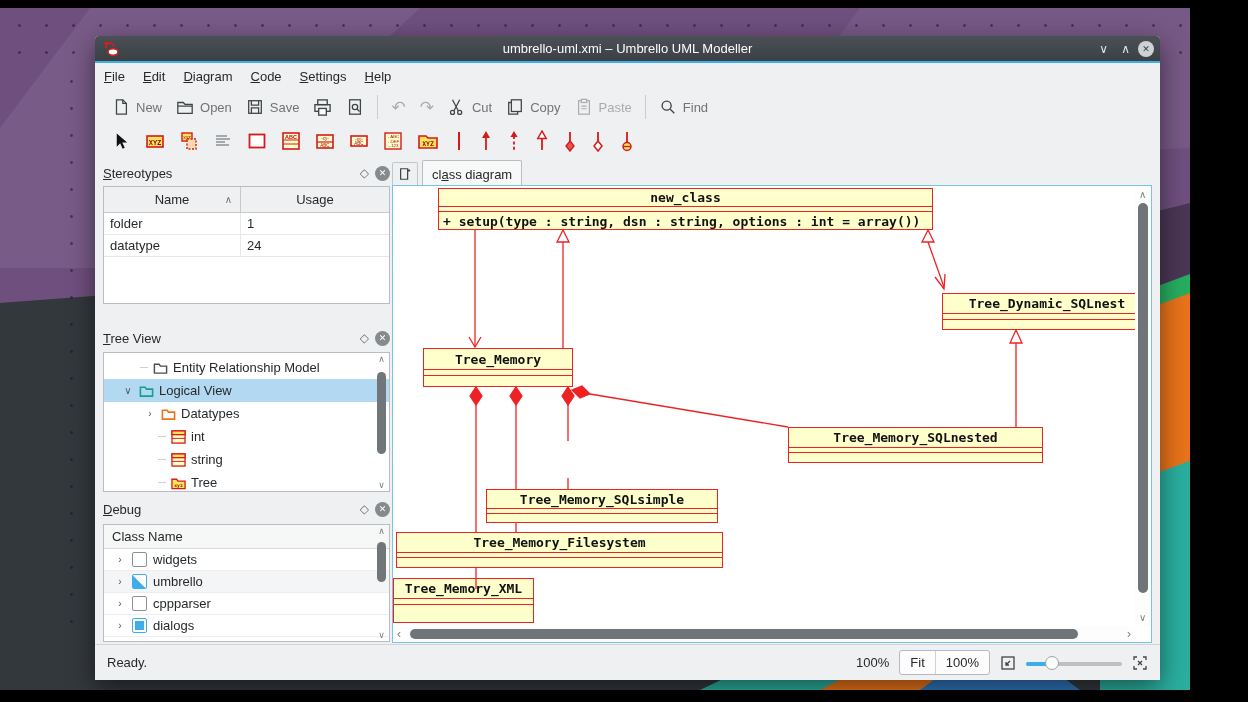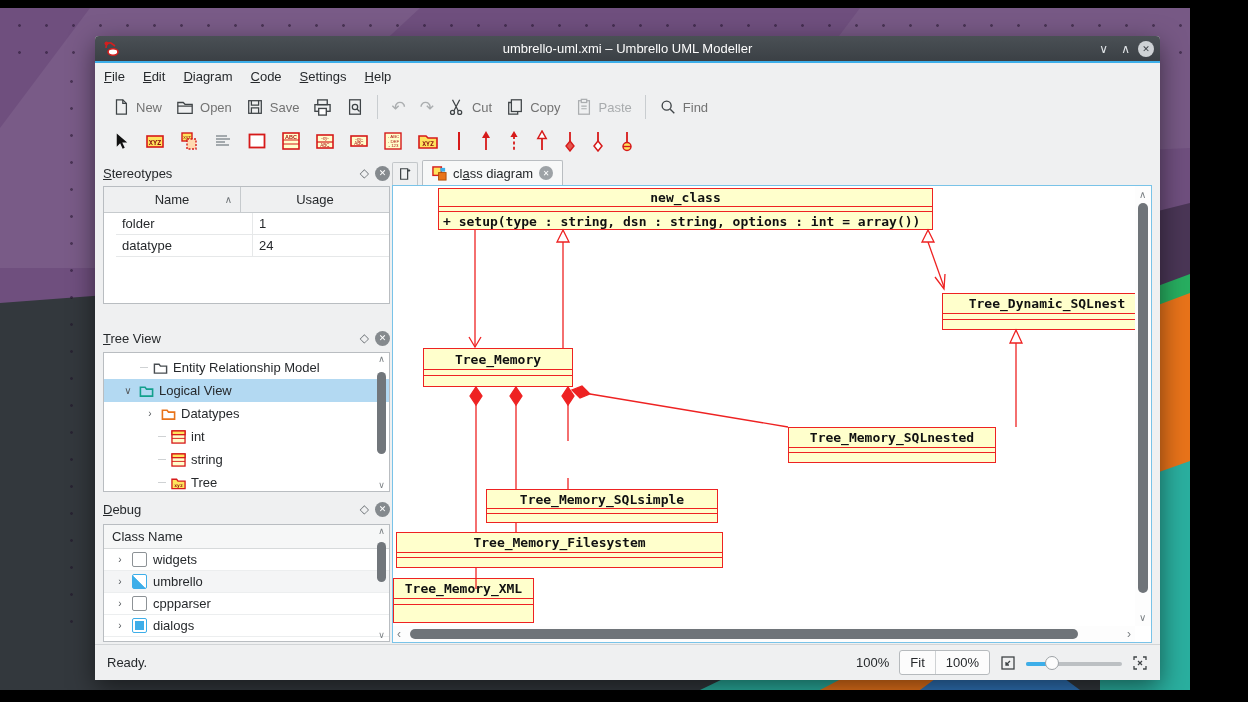--- a/index.html
+++ b/index.html
@@ -51,21 +51,21 @@
               font-size:9px; display:flex; align-items:center; justify-content:center; }
   .panel-box { position:absolute; left:8px; width:287px; background:#fff;
                border:1px solid #b9bdc1; overflow:hidden; }
 
   
   .st-header { display:flex; height:26px; background:#eff0f1; border-bottom:1px solid #c6cacd; }
   .st-h { display:flex; align-items:center; justify-content:center; position:relative; }
   .st-h.c1 { width:137px; border-right:1px solid #c6cacd; }
   .st-h.c2 { flex:1; }
   .sort-ind { position:absolute; right:8px; color:#6f7478; font-size:10px; }
-  .st-row { display:flex; height:22px; border-bottom:1px solid #e6e8e9; align-items:center;margin-left:12px; }
+  .st-row { display:flex; height:22px; border-bottom:1px solid #e6e8e9; align-items:center; }
   .st-c1 { width:137px; padding-left:6px; border-right:1px solid #e6e8e9; height:100%; display:flex; align-items:center; }
   .st-c2 { flex:1; padding-left:6px; }
 
   
   .tv-row { height:23px; display:flex; align-items:center; gap:5px; font-size:13px; position:relative; }
   .tv-row.sel { background:#b3d9f2; }
   .tv-exp { width:12px; text-align:center; color:#55595d; font-size:10px; }
   .tv-guide { width:8px; height:1px; background:#cfd2d4; }
   .mini-scroll { position:absolute; right:1px; top:1px; bottom:1px; width:13px;
                  display:flex; flex-direction:column; align-items:center; font-size:9px; color:#7b8084; }
@@ -81,21 +81,21 @@
   .cb { width:15px; height:15px; border:1px solid #8d9296; border-radius:2px; background:#fff; position:relative; }
   .cb.partial { border-color:#3daee9; background:linear-gradient(to top right, #3daee9 46%, #fff 47%); }
   .cb.checked { border-color:#3daee9; }
   .cb.checked::after { content:""; position:absolute; inset:2px; background:#3daee9; }
 
   
   #tabbar { position:absolute; left:297px; top:124px; height:25px; display:flex; align-items:flex-end; gap:4px; }
   #newtab { width:26px; height:23px; border:1px solid #c3c7ca; border-bottom:none; border-radius:2px 2px 0 0;
             display:flex; align-items:center; justify-content:center; background:#eff0f1; }
   #tab-active { height:25px; display:flex; align-items:center; gap:6px; padding:0 9px;
-                background:#f7f8f8; border:1px solid #b9bdc1; border-bottom:none; border-radius:2px 2px 0 0; }
+                background:#f7f8f8; border:1px solid #b9bdc1; border-bottom:none; border-radius:2px 2px 0 0;flex-direction:column; }
   #tab-active .u { text-decoration:underline; }
   .tab-close { width:14px; height:14px; border-radius:50%; background:#9da2a6; color:#fff; font-size:8px;
                display:flex; align-items:center; justify-content:center; }
 
   #canvas-frame { position:absolute; left:297px; top:149px; width:760px; height:458px;
                   border:1px solid #79c3e8; background:#fff; }
   #diagram { position:absolute; left:0; top:0; width:742px; height:440px; overflow:hidden; background:#fff; }
 
   .ubox { position:absolute; background:#ffffcc; border:1px solid #ee2222;
           font-family:"DejaVu Sans Mono", monospace; font-weight:bold; color:#111; font-size:13px; }
@@ -530,21 +530,21 @@
       </div>
 
       <div class="ubox" style="left:30px;top:162px;width:150px;height:39px;">
         <div class="ut" style="height:20px;">Tree_Memory</div>
         <div class="us"></div>
           <div class="um" style="height:5px;"></div>
           <div class="us"></div>
         <div class="um" style="height:11px;"></div>
       </div>
 
-      <div class="ubox" style="left:395px;top:241px;width:208px;height:36px;">
+      <div class="ubox" style="left:395px;top:241px;width:255px;height:36px;">
         <div class="ut" style="height:19px;">Tree_Memory_SQLnested</div>
         <div class="us"></div>
           <div class="um" style="height:4px;"></div>
           <div class="us"></div>
         <div class="um" style="height:10px;"></div>
       </div>
 
 
       <div class="ubox" style="left:93px;top:303px;width:232px;height:34px;">
         <div class="ut" style="height:18px;">Tree_Memory_SQLsimple</div>

